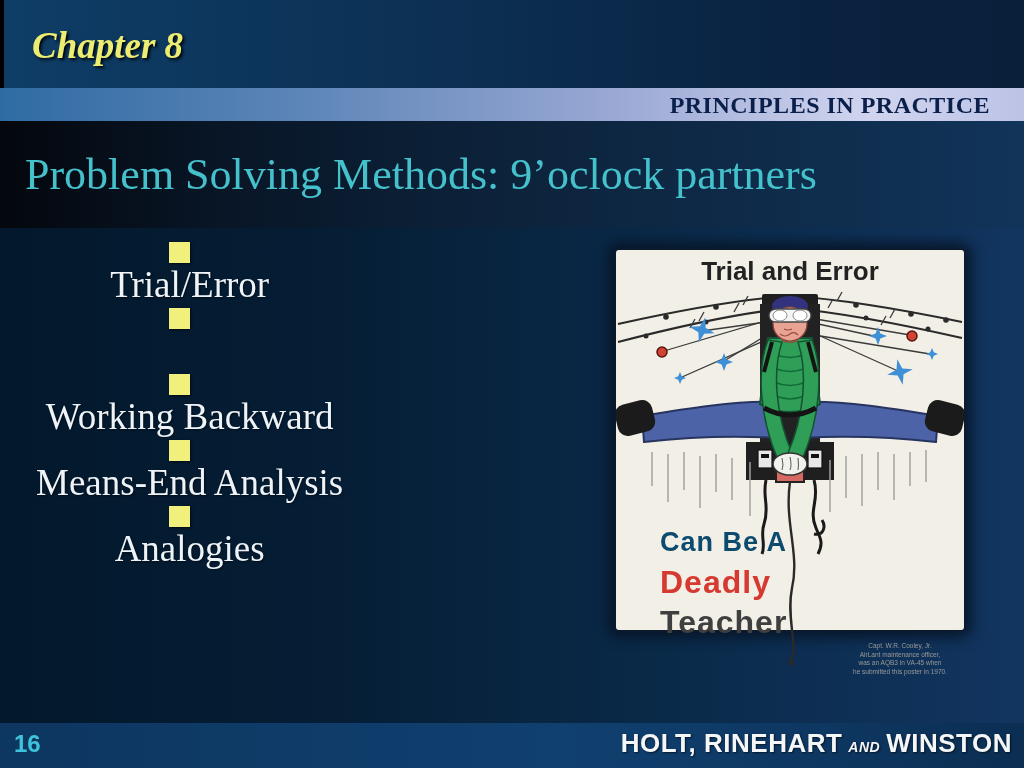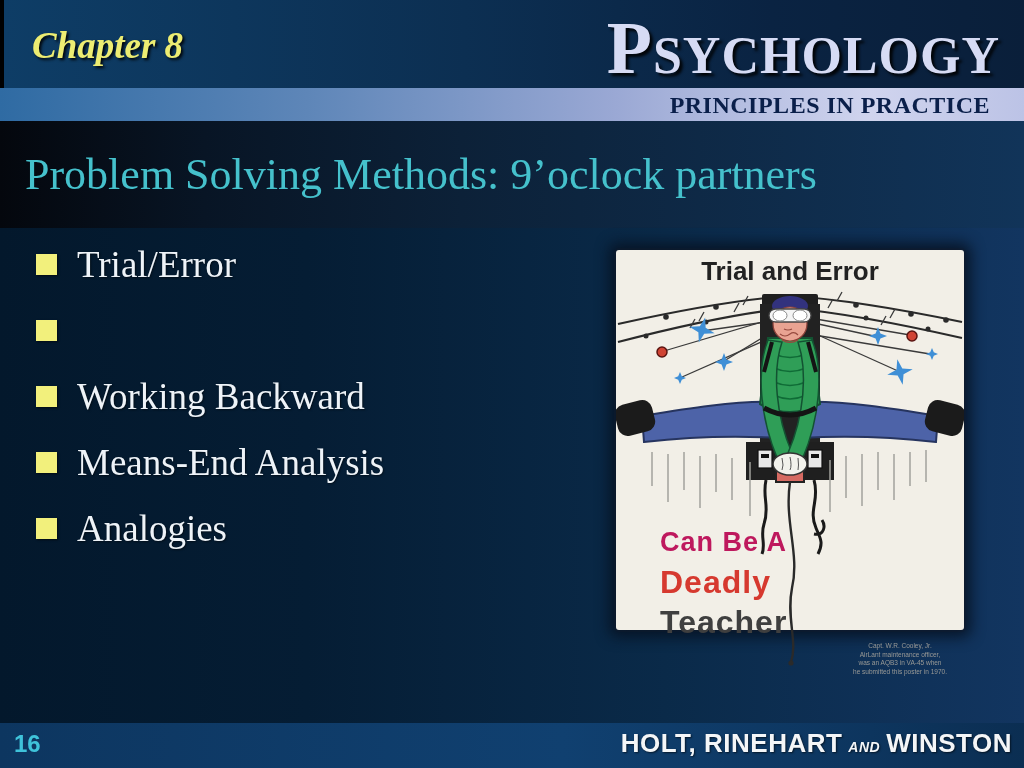--- a/index.html
+++ b/index.html
@@ -40,21 +40,21 @@
   }
   .slide-title{
     padding-left:25px;font-size:44px;color:#45c1cc;font-weight:normal;white-space:nowrap;
   }
   
   .content{
     position:absolute;left:0;top:228px;width:1024px;height:495px;
     background:linear-gradient(90deg,#03182c 0%,#051d34 30%,#0a2a49 65%,#123560 100%);
   }
   .bullet-list{position:absolute;left:36px;top:14px;list-style:none;margin:0;padding:0;}
-  .bullet-item{display:flex;align-items:center;margin-bottom:22px;height:44px;}
+  .bullet-item{display:flex;align-items:center;margin-bottom:22px;height:44px;flex-direction:column;}
   .bullet-square{
     width:21px;height:21px;background:#f2f07c;margin-right:20px;flex:0 0 auto;
     box-shadow:1px 1px 2px rgba(0,0,0,.6);
   }
   .bullet-text{font-size:37px;color:#eef3f8;white-space:nowrap;text-shadow:1px 1px 2px rgba(0,0,0,.5);}
   
   .poster{
     position:absolute;left:616px;top:250px;width:348px;height:380px;
     background:#f2efe7;border-radius:3px;
     box-shadow:0 0 0 2px rgba(20,30,45,.35), 0 0 14px 7px rgba(6,16,32,.85);
@@ -62,21 +62,21 @@
   .poster-heading{
     position:absolute;left:0;top:6px;width:100%;text-align:center;
     font-family:"Liberation Sans",sans-serif;font-weight:bold;font-size:26px;
     color:#222;letter-spacing:0px;
   }
   .poster-art{position:absolute;left:0;top:0;width:348px;height:430px;}
   .poster-tagline{
     position:absolute;left:44px;top:272px;
     font-family:"Liberation Sans",sans-serif;font-weight:bold;line-height:40px;
   }
-  .tag-1{font-size:27px;color:#be185d;letter-spacing:1px;}
+  .tag-1{font-size:27px;color:#0c4a6e;letter-spacing:1px;}
   .tag-2{font-size:32px;color:#d6392f;letter-spacing:1px;}
   .tag-3{font-size:32px;color:#3f3f3f;letter-spacing:1px;}
   .poster-caption{
     position:absolute;left:228px;top:392px;width:112px;
     font-family:"Liberation Sans",sans-serif;font-size:6.5px;line-height:8.5px;
     color:#9a9a96;text-align:center;
   }
   
   .footer-band{
     position:absolute;left:0;top:723px;width:1024px;height:45px;
@@ -94,21 +94,20 @@
   .publisher .pub-main{font-size:26px;letter-spacing:.5px;}
   .publisher .pub-and{font-size:14px;letter-spacing:.5px;padding:0 6px;font-style:italic;}
 </style>
 </head>
 <body>
 
 <div class="stage">
 
   <div class="header-band">
     <div class="chapter">Chapter 8</div>
-    <div class="brand"><span class="brand-initial">P</span><span class="brand-rest">SYCHOLOGY</span></div>
   </div>
   <div class="strip"></div>
   <div class="brand-subtitle">PRINCIPLES IN PRACTICE</div>
 
   <div class="title-band">
     <div class="slide-title">Problem Solving Methods: 9’oclock partners</div>
   </div>
 
   <div class="content">
     <ul class="bullet-list">

